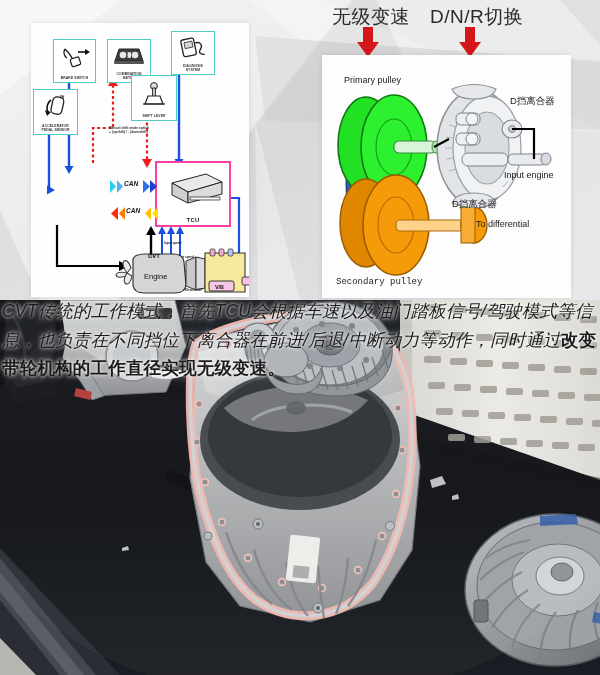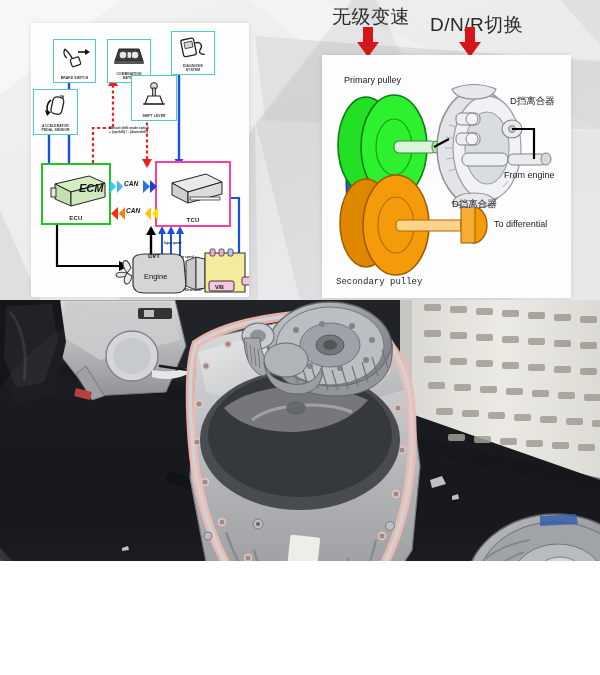--- a/index.html
+++ b/index.html
@@ -1,21 +1,21 @@
 <!DOCTYPE html>
 <html><head>
 <meta charset="utf-8">
 <style>
   html,body{margin:0;padding:0;}
   body{
     width:600px;height:675px;overflow:hidden;
     font-family:"Liberation Sans","DejaVu Sans",sans-serif;
     background:#ffffff;
   }
-  #stage{position:relative;width:600px;height:561px;overflow:hidden;}
+  #stage{position:relative;width:600px;height:675px;overflow:hidden;}
 
   
   #top-area{
     position:absolute;left:0;top:0;width:600px;height:300px;
     background:
       linear-gradient(128deg, rgba(255,255,255,.55) 0 42%, rgba(0,0,0,0) 42.5%),
       linear-gradient(-115deg, rgba(255,255,255,.45) 0 30%, rgba(0,0,0,0) 30.5%),
       linear-gradient(205deg, rgba(190,190,192,.40) 0 22%, rgba(0,0,0,0) 22.5%),
       linear-gradient(160deg,#e2e2e3 0%,#d6d6d8 48%,#e6e6e7 100%);
   }
@@ -87,21 +87,21 @@
       <polygon points="250,0 600,0 600,60 300,40" fill="#ffffff" opacity=".30"></polygon>
       <polygon points="255,36 600,62 600,130 265,120" fill="#c9c9cb" opacity=".35"></polygon>
       <polygon points="258,122 600,132 600,300 270,300" fill="#dddddf" opacity=".45"></polygon>
       <polygon points="0,210 40,300 0,300" fill="#c6c6c8" opacity=".35"></polygon>
       <polygon points="255,120 300,300 258,300" fill="#ffffff" opacity=".35"></polygon>
       <polygon points="560,0 600,0 600,45" fill="#cfcfd1" opacity=".4"></polygon>
     </svg>
   </div>
 
   <div class="head-cn" style="left:332px;top:4px;">无级变速</div>
-  <div class="head-cn" style="left:430px;top:4px;margin-top:8px;">D/N/R切换</div>
+  <div class="head-cn" style="left:430px;top:4px;">D/N/R切换</div>
 
   <svg class="redarrow" style="left:357px;top:27px;" viewBox="0 0 22 30">
     <polygon points="6,0 16,0 16,15 22,15 11,30 0,15 6,15" fill="#d4161a"></polygon>
   </svg>
   <svg class="redarrow" style="left:459px;top:27px;" viewBox="0 0 22 30">
     <polygon points="6,0 16,0 16,15 22,15 11,30 0,15 6,15" fill="#d4161a"></polygon>
   </svg>
 
   <div id="left-panel">
 
@@ -212,30 +212,20 @@
         </svg>
       </div>
       <div class="cap">SHIFT LEVER</div>
     </div>
 
     <div class="smalltxt" style="position:absolute;left:78px;top:103px;width:62px;">
       <div>Manual shift mode switch</div>
       <div>+ (upshift) / - (downshift)</div>
     </div>
 
-    <div class="bigbox" id="ecu-box" style="left:10px;top:140px;width:70px;height:62px;">
-      <svg width="58" height="40" style="position:absolute;left:6px;top:7px;">
-        <polygon points="6,12 40,4 56,11 22,20" fill="#d4edc3" stroke="#222" stroke-width="1"></polygon>
-        <polygon points="6,12 22,20 22,34 6,27" fill="#c3e0ae" stroke="#222" stroke-width="1"></polygon>
-        <polygon points="22,20 56,11 56,25 22,34" fill="#cfe9bc" stroke="#222" stroke-width="1"></polygon>
-        <rect x="2" y="16" width="5" height="9" fill="#e6e6e6" stroke="#222" stroke-width=".9"></rect>
-        <text x="30" y="20" font-family="Liberation Sans, sans-serif" font-size="11" font-weight="bold" font-style="italic" fill="#111">ECM</text>
-      </svg>
-      <div class="blab">ECU</div>
-    </div>
 
     <div class="bigbox" id="tcu-box" style="left:124px;top:138px;width:76px;height:66px;">
       <svg width="60" height="40" style="position:absolute;left:9px;top:8px;">
         <polygon points="6,12 40,3 56,11 22,21" fill="#e9e9e9" stroke="#222" stroke-width="1"></polygon>
         <polygon points="6,12 22,21 22,32 6,24" fill="#cfcfcf" stroke="#222" stroke-width="1"></polygon>
         <polygon points="22,21 56,11 56,23 22,32" fill="#dcdcdc" stroke="#222" stroke-width="1"></polygon>
         <rect x="24" y="26" width="30" height="3" fill="#f4f4f4" stroke="#222" stroke-width=".7"></rect>
       </svg>
       <div class="blab">TCU</div>
     </div>
@@ -343,22 +333,22 @@
       <ellipse cx="224" cy="104" rx="5" ry="6" fill="#d6dade" stroke="#7d8289" stroke-width="1"></ellipse>
 
       <g stroke="#000" stroke-width="2.2" fill="none">
         <path d="M112,92 L127,84"></path>
         <path d="M190,74 L212,74 L212,104"></path>
       </g>
     </svg>
 
     <div class="rlab" style="left:22px;top:20px;">Primary pulley</div>
     <div class="rlab" style="left:14px;top:222px;font-family:Liberation Mono, monospace;">Secondary pulley</div>
-    <div class="rlab" style="left:182px;top:115px;">From engine</div>
-    <div class="rlab" style="left:172px;top:164px;">To differential</div>
+    <div class="rlab" style="left:182px;top:115px;">Input engine</div>
+    <div class="rlab" style="left:154px;top:164px;">To differential</div>
     <div class="rlab-cn" style="left:172px;top:40px;padding-left:16px;">D挡离合器</div>
     <div class="rlab-cn" style="left:130px;top:143px;">D挡离合器</div>
   </div>
 
   <div id="photo">
     <svg width="600" height="375" viewBox="0 0 600 375" style="position:absolute;left:0;top:0;">
       <defs>
         <linearGradient id="benchG" x1="0" y1="0" x2="0" y2="1">
           <stop offset="0" stop-color="#14161c"></stop>
           <stop offset=".55" stop-color="#0e1014"></stop>
@@ -617,14 +607,17 @@
         <path d="M430,180 L442,176 L446,184 L432,188 Z"></path>
         <path d="M452,196 L458,194 L459,199 L452,200 Z"></path>
         <path d="M122,248 L128,246 L129,250 L122,251 Z"></path>
       </g>
 
       <path d="M0,0 L600,0 L600,375 L0,375 Z" fill="none"></path>
       <ellipse cx="300" cy="180" rx="330" ry="220" fill="#ffffff" opacity=".035"></ellipse>
     </svg>
   </div>
 
+  <div id="caption">
+    <span>CVT传统的工作模式，首先TCU会根据车速以及油门踏板信号/驾驶模式等信息，也负责在不同挡位下离合器在前进/后退/中断动力等动作，同时通过</span><b>改变带轮机构的工作直径实现无级变速。</b>
+  </div>
 
 </div>
 
 </body></html>

